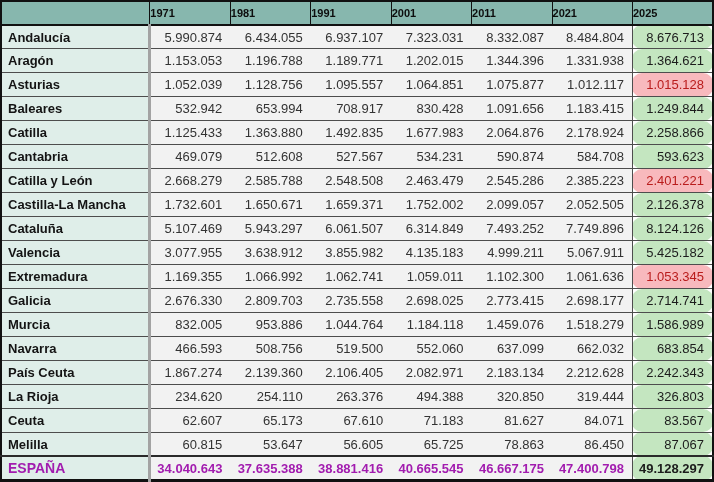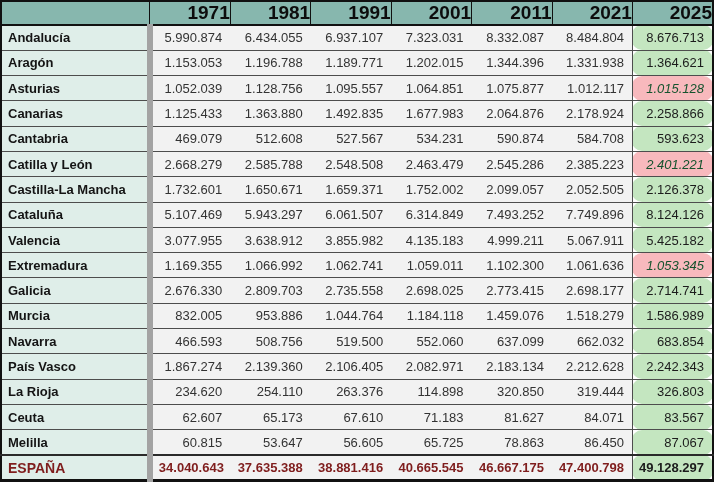--- a/index.html
+++ b/index.html
@@ -21,45 +21,45 @@
     border:2px solid var(--dark);
     border-bottom:3px solid var(--dark);
   }
   col.c-label{width:148px;}
   col.c-year{width:80px;}
   thead th{
     background:var(--header-bg);
     border:1px solid var(--dark);
     border-bottom:2px solid var(--dark);
     height:24px;
-    font-size:19px;font-weight:bold;color:#0d0d0d;
-    text-align:right;padding:0;
+    font-size:11px;font-weight:bold;color:#0d0d0d;
+    text-align:left;padding:0;
   }
   tbody td{
     height:21px;
     border-bottom:1px solid var(--row-line);
     padding:0 8px 0 6px;
     font-size:13px;color:#333333;
     white-space:nowrap;overflow:hidden;
   }
   td.label{
     background:var(--label-bg);
     font-weight:bold;color:#141414;
     text-align:left;
-    border-right:6px solid #a3a3a3;
+    border-right:3px solid #a3a3a3;
   }
   td.val{
     background:var(--cell-bg);
     text-align:right;
   }
   td.val.last{border-left:1px solid var(--row-line);border-radius:10px;}
   td.val.last.up{background:var(--up-bg);color:#1c1c1c;}
-  td.val.last.down{background:var(--down-bg);color:#14532d;font-style:italic;}
+  td.val.last.down{background:var(--down-bg);color:#b91c1c;}
   tr.total td{
-    font-weight:bold;color:#7f1d1d;
+    font-weight:bold;color:#a21caf;
     border-top:2px solid #2a2a2a;
     font-size:13px;
   }
   tr.total td.label{font-size:14px;}
 </style>
 </head>
 <body>
 
 <div class="wrap">
   <table>
@@ -110,21 +110,31 @@
           <td class="label">Asturias</td>
           <td class="val">1.052.039</td>
           <td class="val">1.128.756</td>
           <td class="val">1.095.557</td>
           <td class="val">1.064.851</td>
           <td class="val">1.075.877</td>
           <td class="val">1.012.117</td>
           <td class="val last down">1.015.128</td>
         </tr>
         <tr>
-          <td class="label">Canarias</td>
+          <td class="label">Baleares</td>
+          <td class="val">532.942</td>
+          <td class="val">653.994</td>
+          <td class="val">708.917</td>
+          <td class="val">830.428</td>
+          <td class="val">1.091.656</td>
+          <td class="val">1.183.415</td>
+          <td class="val last up">1.249.844</td>
+        </tr>
+        <tr>
+          <td class="label">Catilla</td>
           <td class="val">1.125.433</td>
           <td class="val">1.363.880</td>
           <td class="val">1.492.835</td>
           <td class="val">1.677.983</td>
           <td class="val">2.064.876</td>
           <td class="val">2.178.924</td>
           <td class="val last up">2.258.866</td>
         </tr>
         <tr>
           <td class="label">Cantabria</td>
@@ -210,35 +220,35 @@
           <td class="label">Navarra</td>
           <td class="val">466.593</td>
           <td class="val">508.756</td>
           <td class="val">519.500</td>
           <td class="val">552.060</td>
           <td class="val">637.099</td>
           <td class="val">662.032</td>
           <td class="val last up">683.854</td>
         </tr>
         <tr>
-          <td class="label">País Vasco</td>
+          <td class="label">País Ceuta</td>
           <td class="val">1.867.274</td>
           <td class="val">2.139.360</td>
           <td class="val">2.106.405</td>
           <td class="val">2.082.971</td>
           <td class="val">2.183.134</td>
           <td class="val">2.212.628</td>
           <td class="val last up">2.242.343</td>
         </tr>
         <tr>
           <td class="label">La Rioja</td>
           <td class="val">234.620</td>
           <td class="val">254.110</td>
           <td class="val">263.376</td>
-          <td class="val">114.898</td>
+          <td class="val">494.388</td>
           <td class="val">320.850</td>
           <td class="val">319.444</td>
           <td class="val last up">326.803</td>
         </tr>
         <tr>
           <td class="label">Ceuta</td>
           <td class="val">62.607</td>
           <td class="val">65.173</td>
           <td class="val">67.610</td>
           <td class="val">71.183</td>

